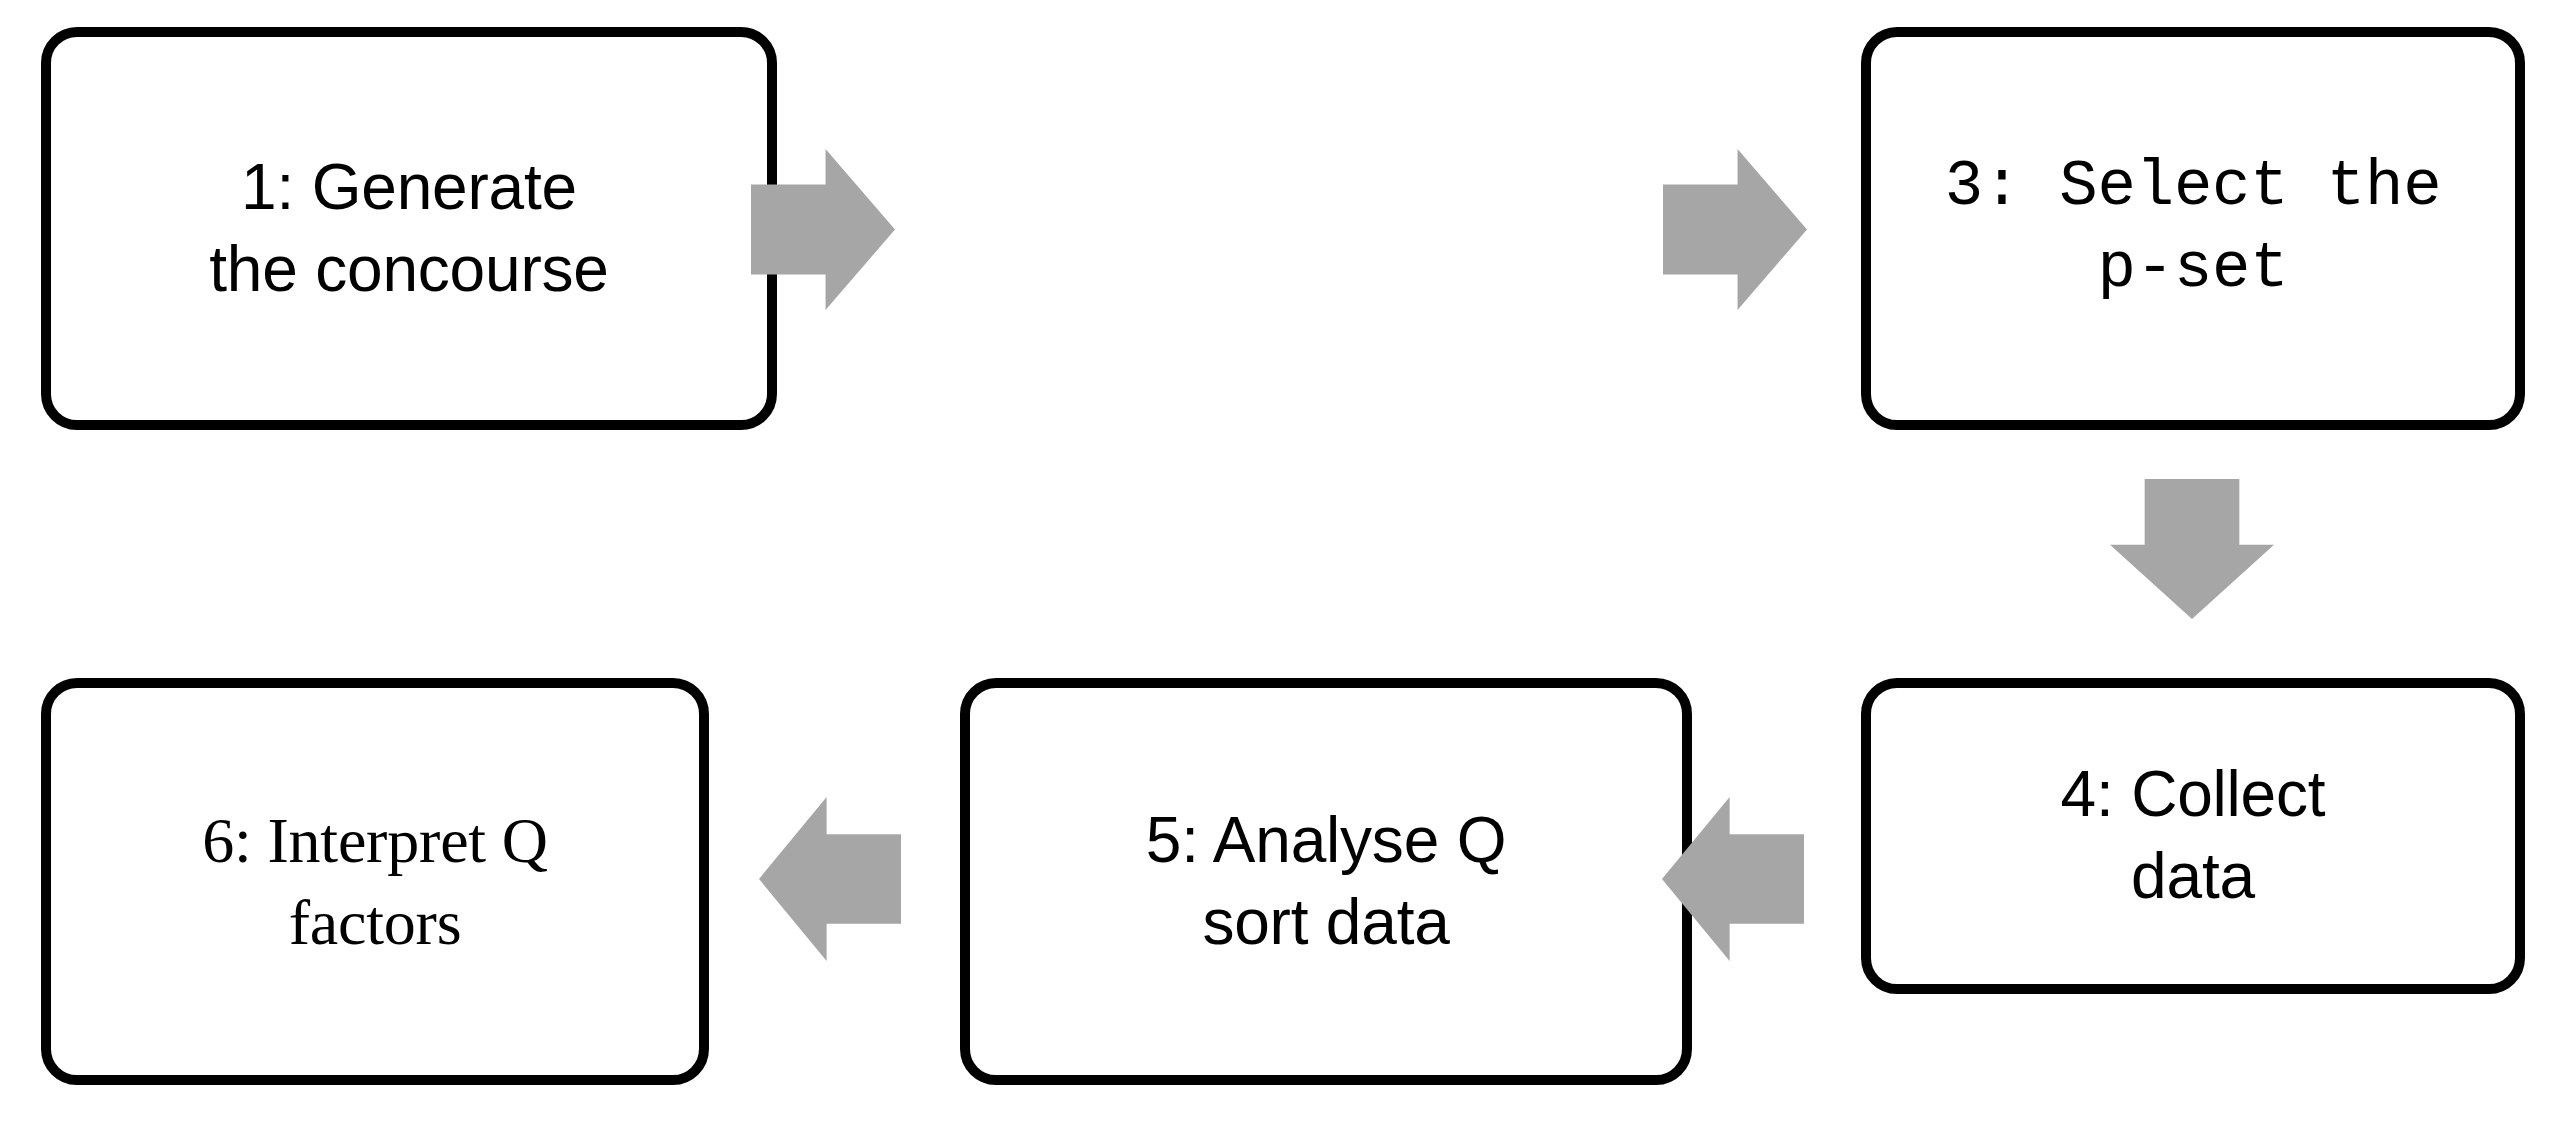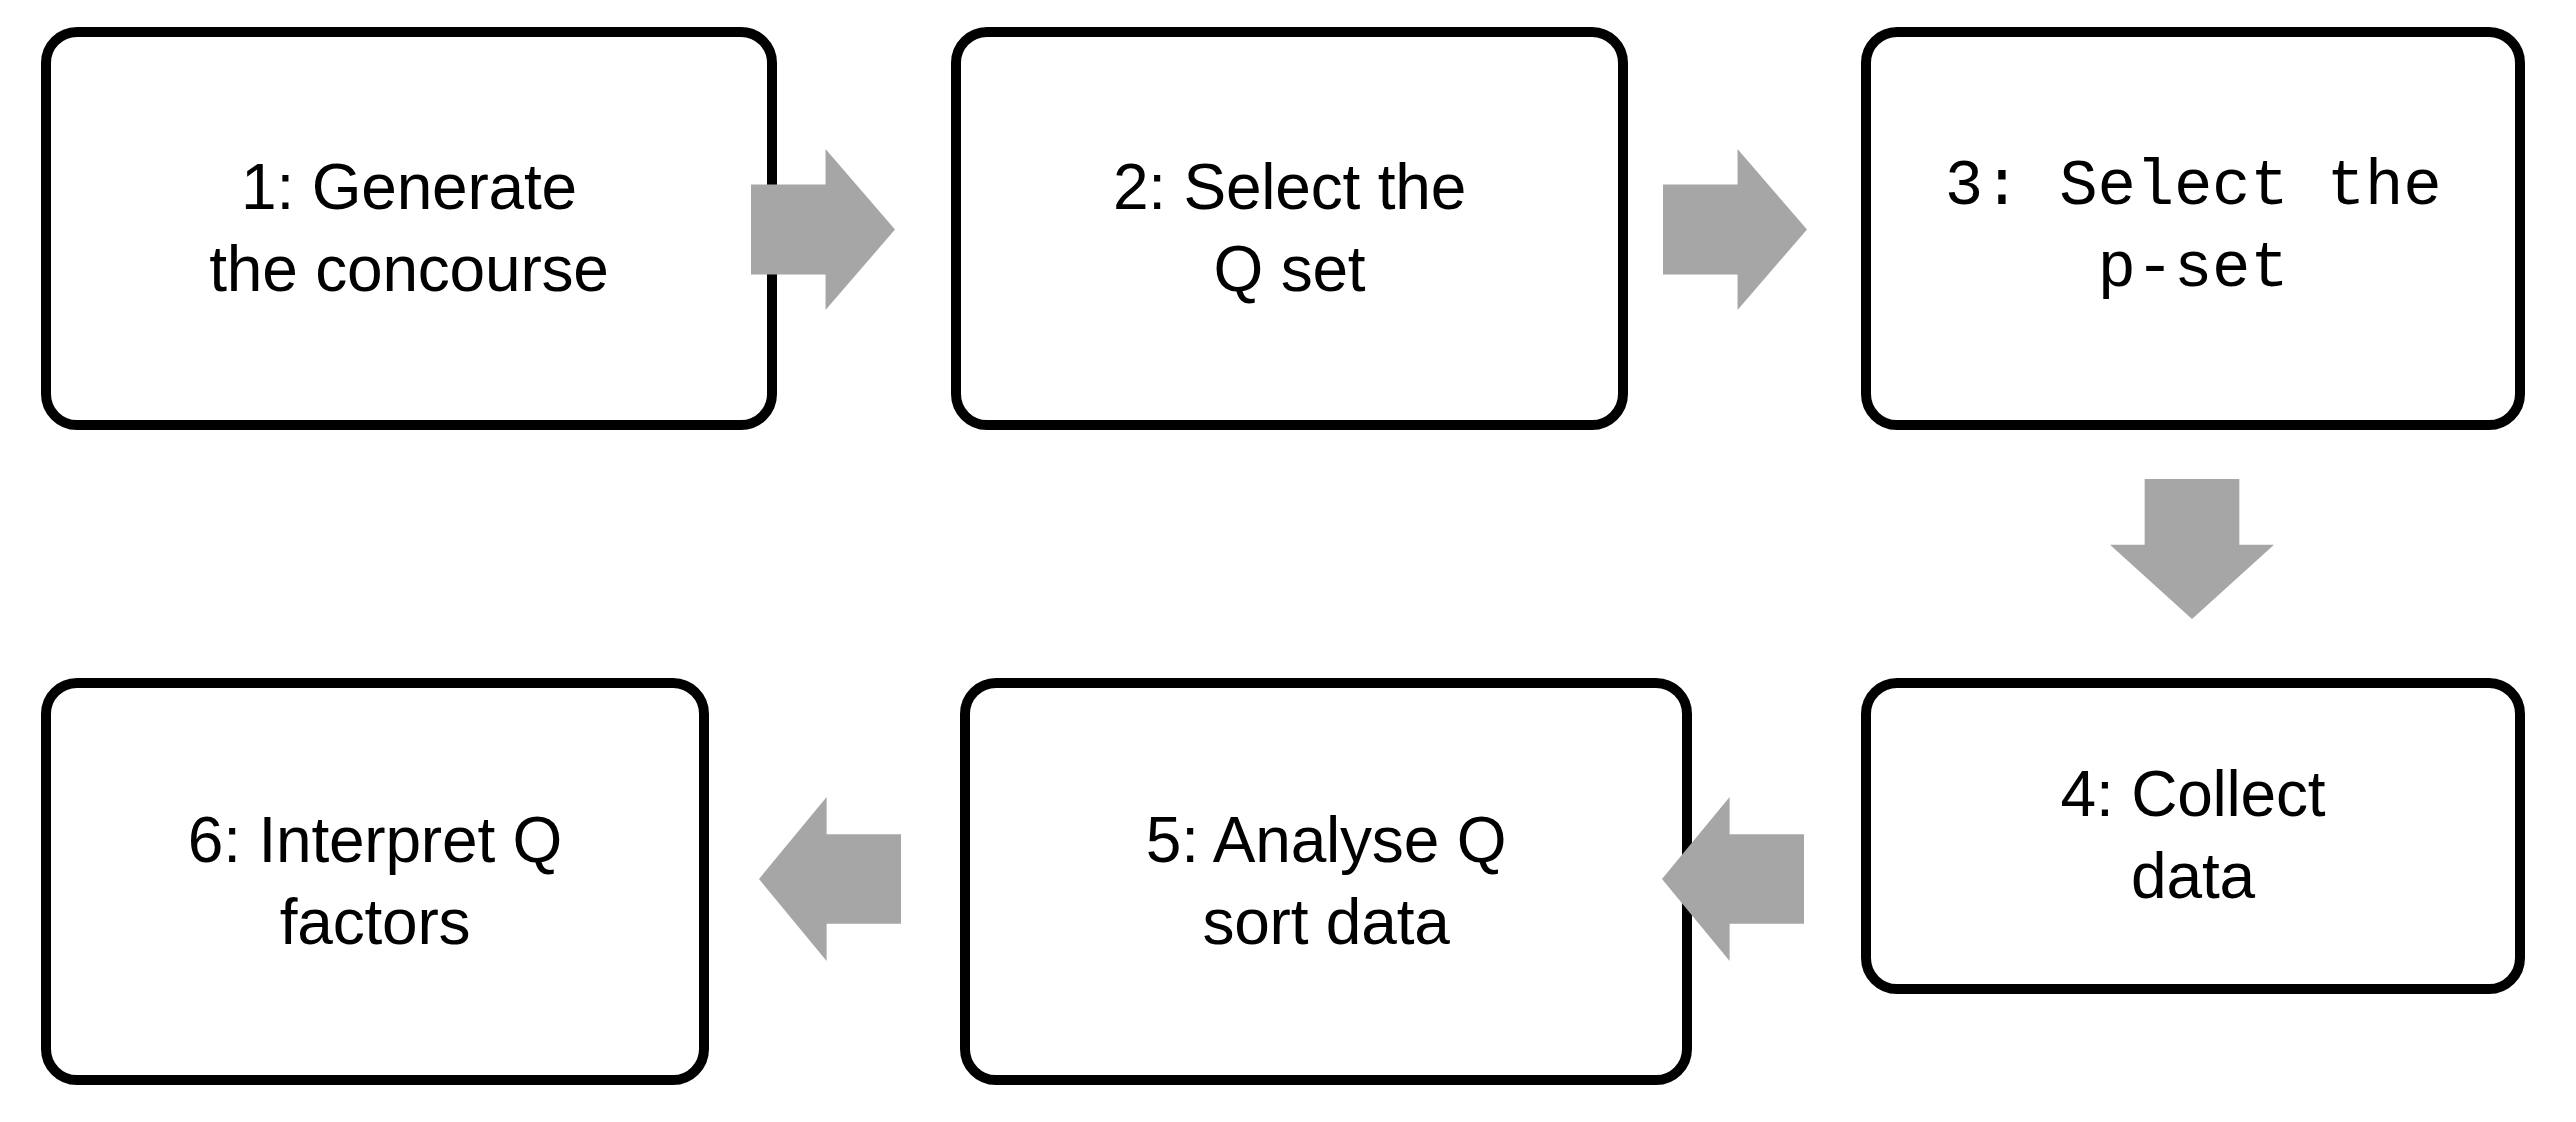--- a/index.html
+++ b/index.html
@@ -57,43 +57,39 @@
     <div class="node-label">1: Generate
 the concourse</div>
   </div>
 
   <div class="connector" style="left:751px; top:149px; width:144px; height:161px;">
     <svg viewBox="0 0 170 190" preserveAspectRatio="none" aria-hidden="true">
       <polygon points="0,42 88,42 88,0 170,95 88,190 88,148 0,148" fill="#A6A6A6"></polygon>
     </svg>
   </div>
 
-  <div class="node" style="left:951px; top:27px; width:677px; height:403px;">
-    <div class="node-label">2: Select the
-Q set</div>
-  </div>
 
   <div class="connector" style="left:1663px; top:149px; width:144px; height:161px;">
     <svg viewBox="0 0 170 190" preserveAspectRatio="none" aria-hidden="true">
       <polygon points="0,42 88,42 88,0 170,95 88,190 88,148 0,148" fill="#A6A6A6"></polygon>
     </svg>
   </div>
 
   <div class="node" style="left:1861px; top:27px; width:664px; height:403px;font-family:Liberation Mono, monospace;">
     <div class="node-label">3: Select the
 p-set</div>
   </div>
 
   <div class="connector" style="left:2110px; top:479px; width:164px; height:140px;">
     <svg viewBox="0 0 194 166" preserveAspectRatio="none" aria-hidden="true">
       <polygon points="41,0 153,0 153,78 194,78 97,166 0,78 41,78" fill="#A6A6A6"></polygon>
     </svg>
   </div>
 
-  <div class="node" style="left:41px; top:678px; width:668px; height:407px;">
+  <div class="node" style="left:41px; top:678px; width:668px; height:407px;font-family:Liberation Serif, serif;">
     <div class="node-label">6: Interpret Q
 factors</div>
   </div>
 
   <div class="connector" style="left:759px; top:797px; width:142px; height:164px;">
     <svg viewBox="0 0 168 194" preserveAspectRatio="none" aria-hidden="true">
       <polygon points="168,44 80,44 80,0 0,97 80,194 80,150 168,150" fill="#A6A6A6"></polygon>
     </svg>
   </div>
 

